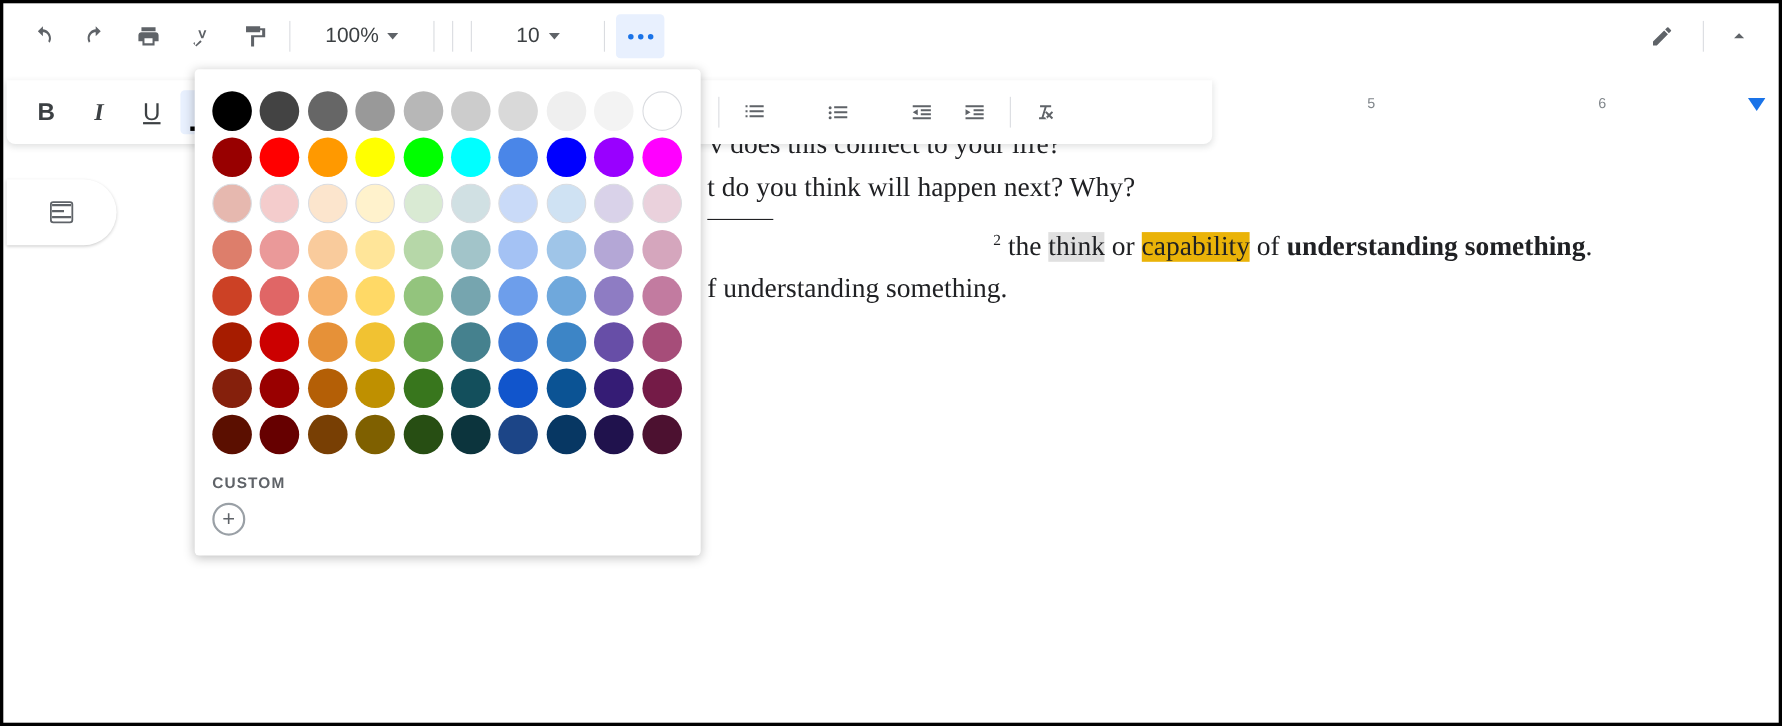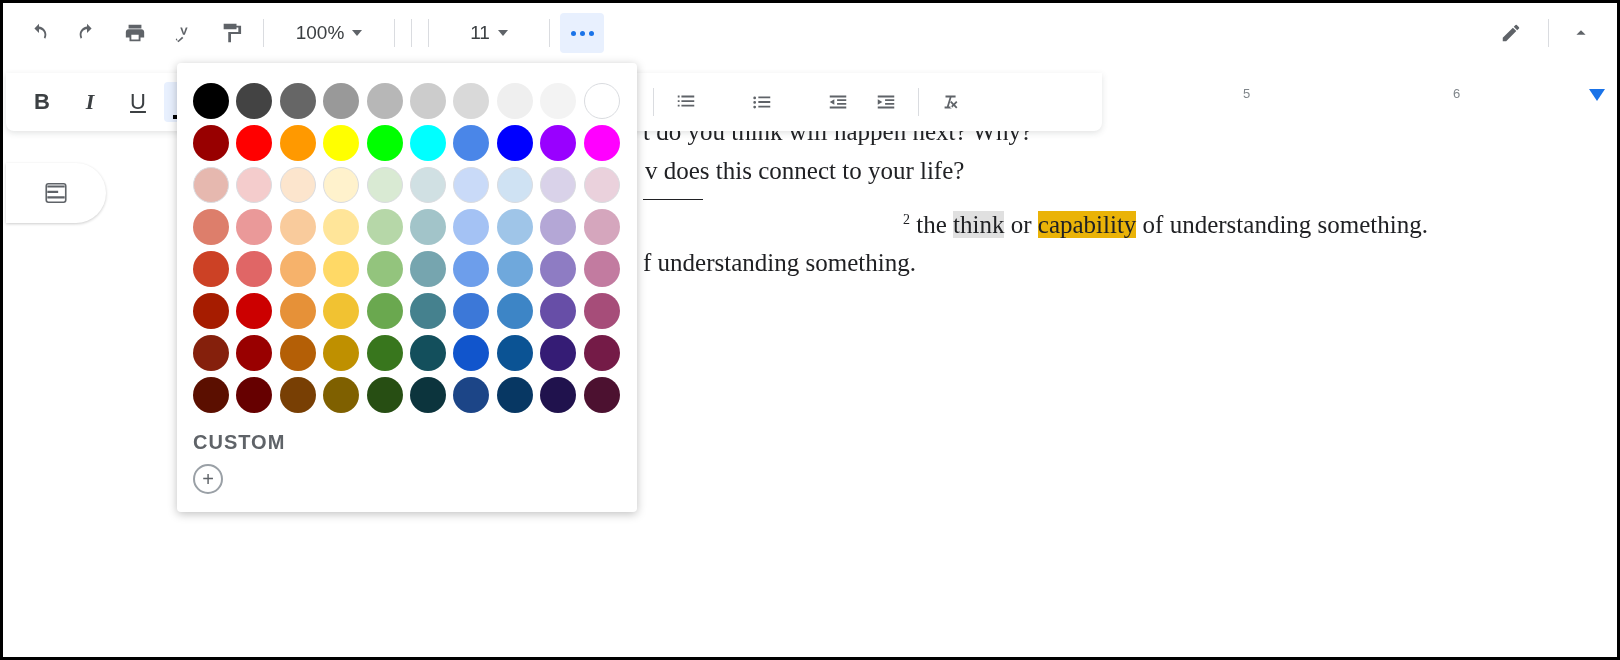--- a/index.html
+++ b/index.html
@@ -91,21 +91,21 @@
   right:30px;
   font-family: Georgia, "Times New Roman", serif;
   font-size:25px;
   color:#202124;
   line-height:1.55;
 }
 .doc .line{white-space:pre;}
 .doc sup{font-size:14px;}
 .hl-gray{background:#e0e0e0;}
 .hl-yellow{background:#eab308;}
-.bold{font-weight:normal;margin-top:24px;}
+.bold{font-weight:bold;margin-top:24px;}
 .doc .hr{border:none;border-top:1px solid #202124;width:60px;margin:8px 0 6px 520px;}
 .outline-tab{
   position:absolute;
   left:3px;
   top:160px;
   width:100px;
   height:60px;
   border-radius:0 40px 40px 0;
   background:#fff;
   box-shadow:0 1px 3px rgba(0,0,0,0.2);
@@ -121,21 +121,21 @@
   width:460px;
   background:#fff;
   box-shadow:0 2px 10px rgba(0,0,0,0.25);
   border-radius:4px;
   padding:14px 16px 18px;
   z-index:10;
 }
 .swatches{display:grid;grid-template-columns:repeat(10,1fr);gap:6px;margin-top:6px;}
 .sw{width:36px;height:36px;border-radius:50%;cursor:pointer;}
 .sw.out{border:1px solid #dadce0;}
-.custom-label{margin-top:18px;font-size:20px;font-weight:600;letter-spacing:1px;color:#5f6368;}
+.custom-label{margin-top:18px;font-size:14px;font-weight:600;letter-spacing:1px;color:#5f6368;}
 .add-custom{margin-top:10px;width:30px;height:30px;border:2px solid #9aa0a6;border-radius:50%;display:flex;align-items:center;justify-content:center;color:#5f6368;font-size:20px;cursor:pointer;}
 .tb2-bg{
   position:absolute;
   left:3px; top:70px;
   width:1096px; height:58px;
   background:#fff;
   box-shadow:0 2px 6px rgba(60,64,67,.15);
   border-radius:0 0 8px 8px;
   z-index:5;
 }
@@ -172,21 +172,21 @@
     </div>
   <div class="sep"></div>
   <div class="dd zoom">
       <span>100%</span>
       <span class="caret"></span>
     </div>
   <div class="sep"></div>
   <div class="sep"></div>
   <div class="sep"></div>
   <div class="dd size">
-      <span>11</span>
+      <span>10</span>
       <span class="caret"></span>
     </div>
   <div class="sep"></div>
   <div class="more-btn">
       <span class="dot"></span>
       <span class="dot"></span>
       <span class="dot"></span>
     </div>
 
   <div class="right">
@@ -301,22 +301,22 @@
 </div>
 
 <div class="outline-tab">
   <svg width="26" height="26" viewBox="0 0 24 24">
       <path fill="#5f6368" d="M4 5h16v2H4zm0 5h10v2H4zm0 5h16v2H4z"></path>
       <rect x="3" y="3.5" width="18" height="17" rx="2" fill="none" stroke="#5f6368" stroke-width="1.5"></rect>
     </svg>
 </div>
 
 <div class="doc">
+  <div class="line" style="margin-left:522px">v does this connect to your life?</div>
   <div class="line" style="margin-left:520px">t do you think will happen next? Why?</div>
-  <div class="line" style="margin-left:522px">v does this connect to your life?</div>
   <hr class="hr">
   <div class="line" style="margin-left:780px"><sup>2</sup><span> the </span><span class="hl-gray">think</span><span> or </span><span class="hl-yellow">capability</span><span> of </span><span class="bold">understanding something</span><span>.</span></div>
   <div class="line" style="margin-left:520px">f understanding something.</div>
 </div>
 
 <div class="color-popup">
   <div class="swatches">
       <div class="sw" style="background: rgb(0, 0, 0);"></div>
       <div class="sw" style="background: rgb(67, 67, 67);"></div>
       <div class="sw" style="background: rgb(102, 102, 102);"></div>

